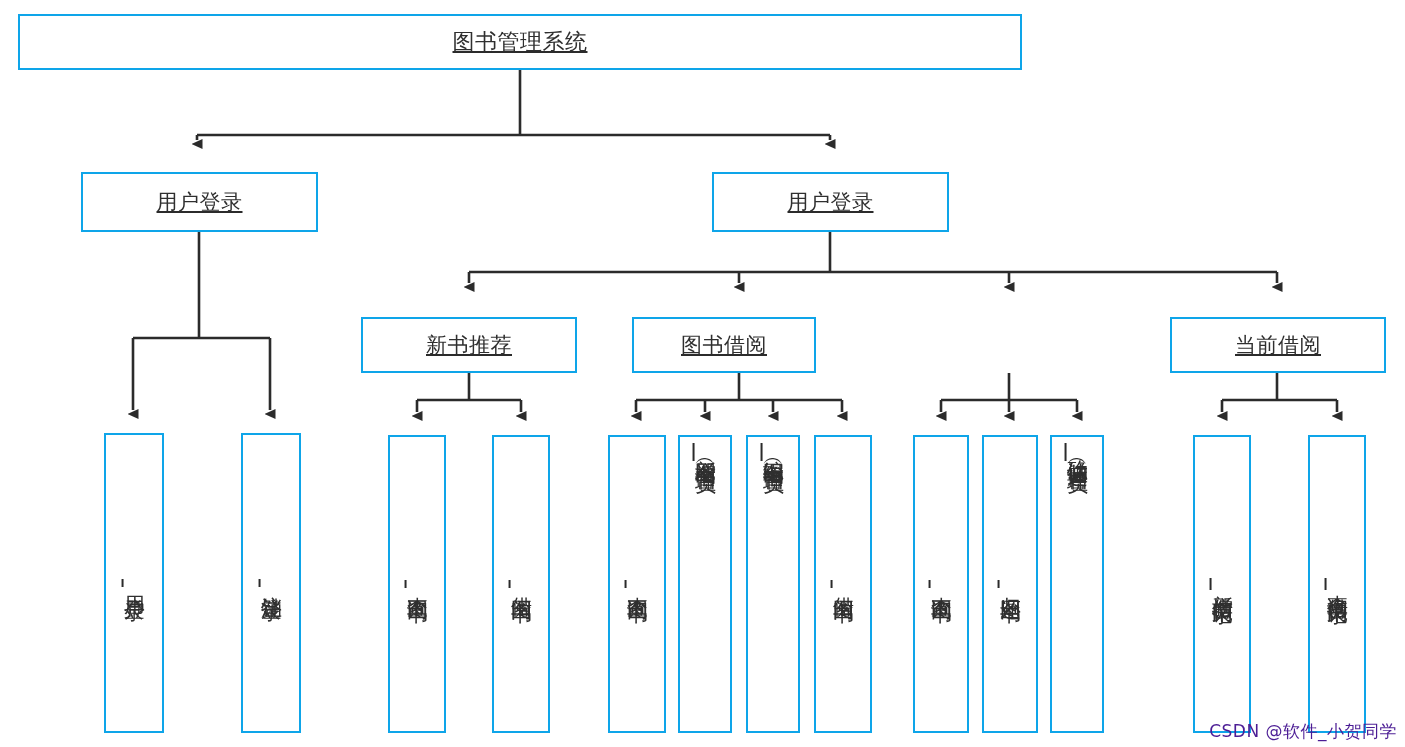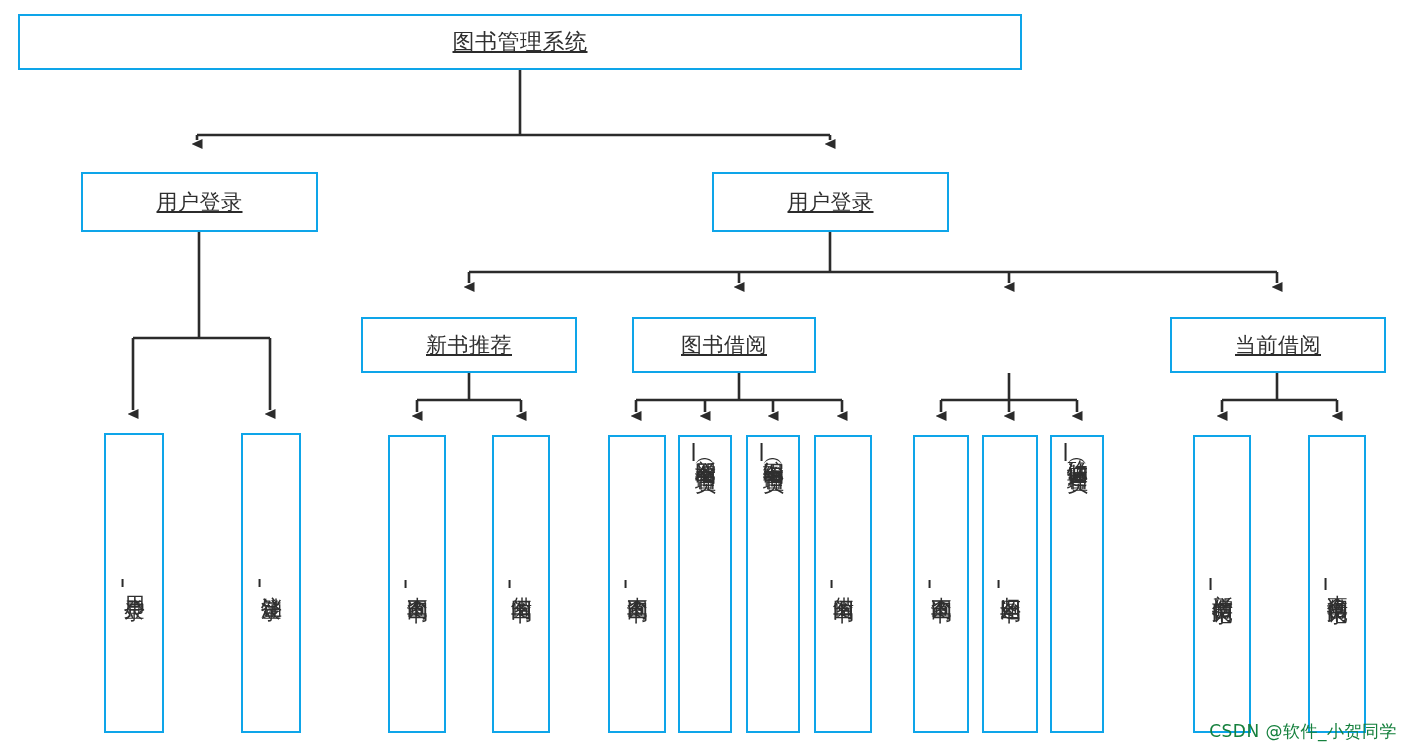--- a/index.html
+++ b/index.html
@@ -75,21 +75,21 @@
   .node.vert.tall-center {
     align-items: center;
     padding-top: 0;
   }
   
   #watermark {
     position: absolute;
     right: 8px;
     bottom: 4px;
     font-size: 17px;
-    color: #15803d;
+    color: #4c1d95;
     letter-spacing: 0.5px;
     user-select: none;
     white-space: nowrap;
   }
 </style>
 </head>
 <body>
 
 <div id="diagram-root">
 

